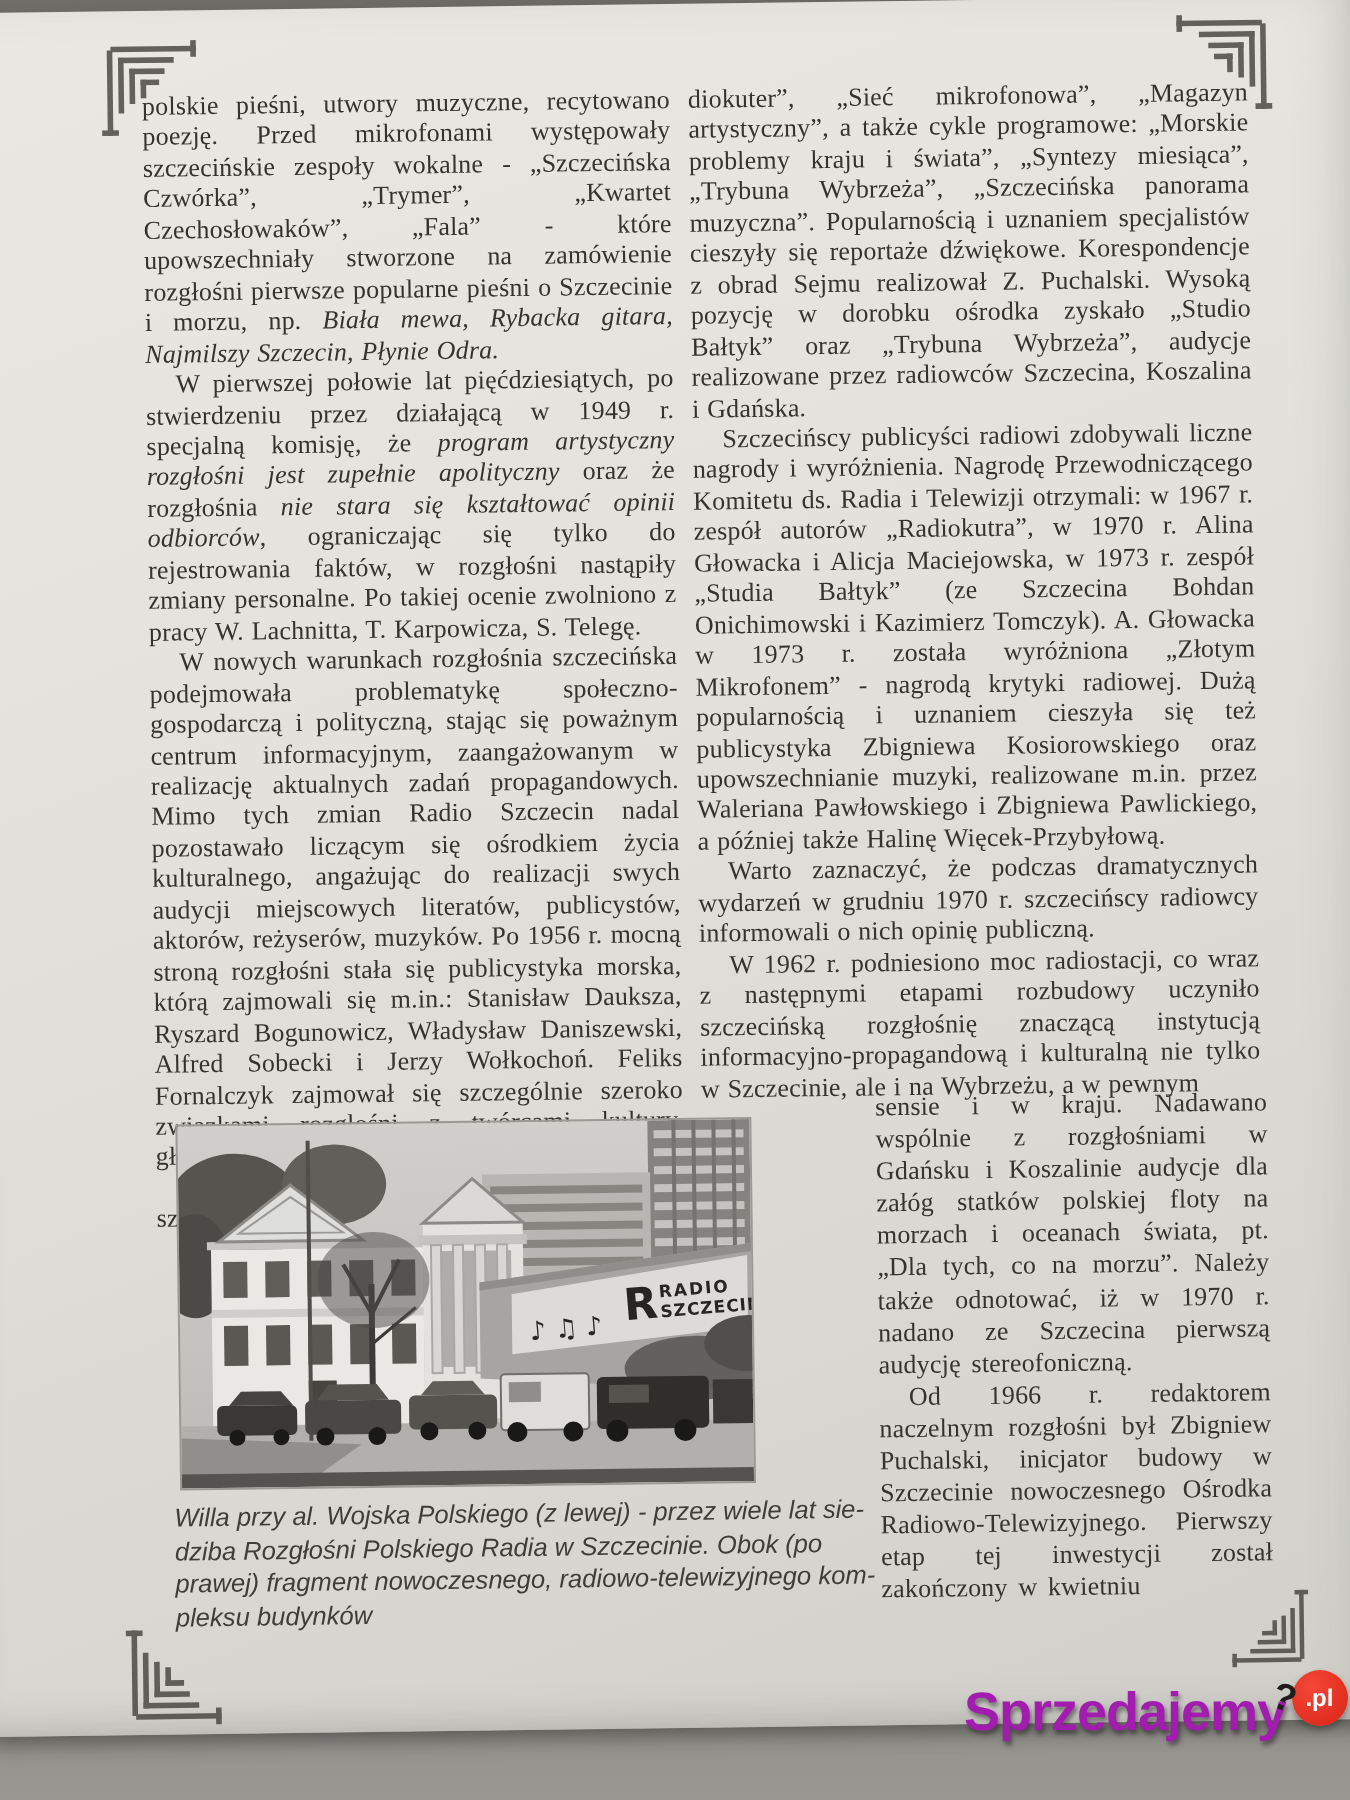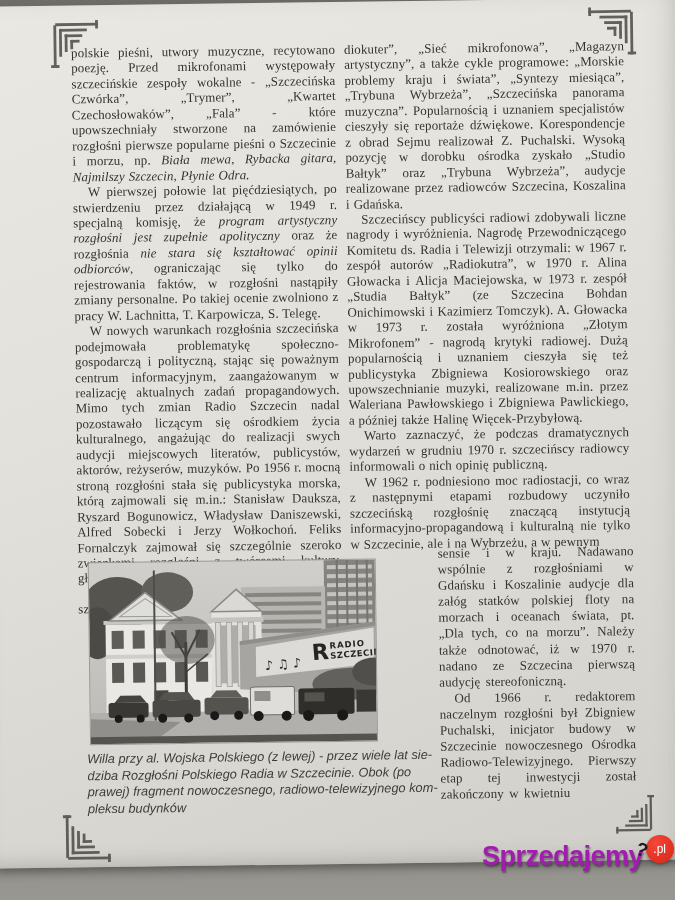--- a/index.html
+++ b/index.html
@@ -43,21 +43,21 @@
   .wm-mark{
     font-family:"Liberation Sans", sans-serif;font-weight:700;font-size:19px;color:#1e1d1b;
     display:inline-block;transform:rotate(18deg);margin-left:-7px;margin-top:-3px;
   }
   .wm-badge{
     width:28px;height:28px;border-radius:50%;
     background:radial-gradient(circle at 35% 30%, #f4483a, #d92313);
     display:flex;align-items:center;justify-content:center;
     margin-left:-2px;margin-top:-7px;box-shadow:0 2px 3px rgba(30,30,28,.4);
   }
-  .wm-tld{font-family:"Liberation Sans", sans-serif;font-weight:400;font-size:12px;color:#ffffff;}
+  .wm-tld{font-family:"Liberation Sans", sans-serif;font-weight:700;font-size:12px;color:#ffffff;}
 </style>
 </head>
 <body>
 
 <div class="page">
 
   <div class="orn" id="orn-tl">
     <svg width="52" height="52" viewBox="0 0 56 56">
         <g fill="#45443f">
       <rect x="6" y="4" width="46" height="3"></rect>

